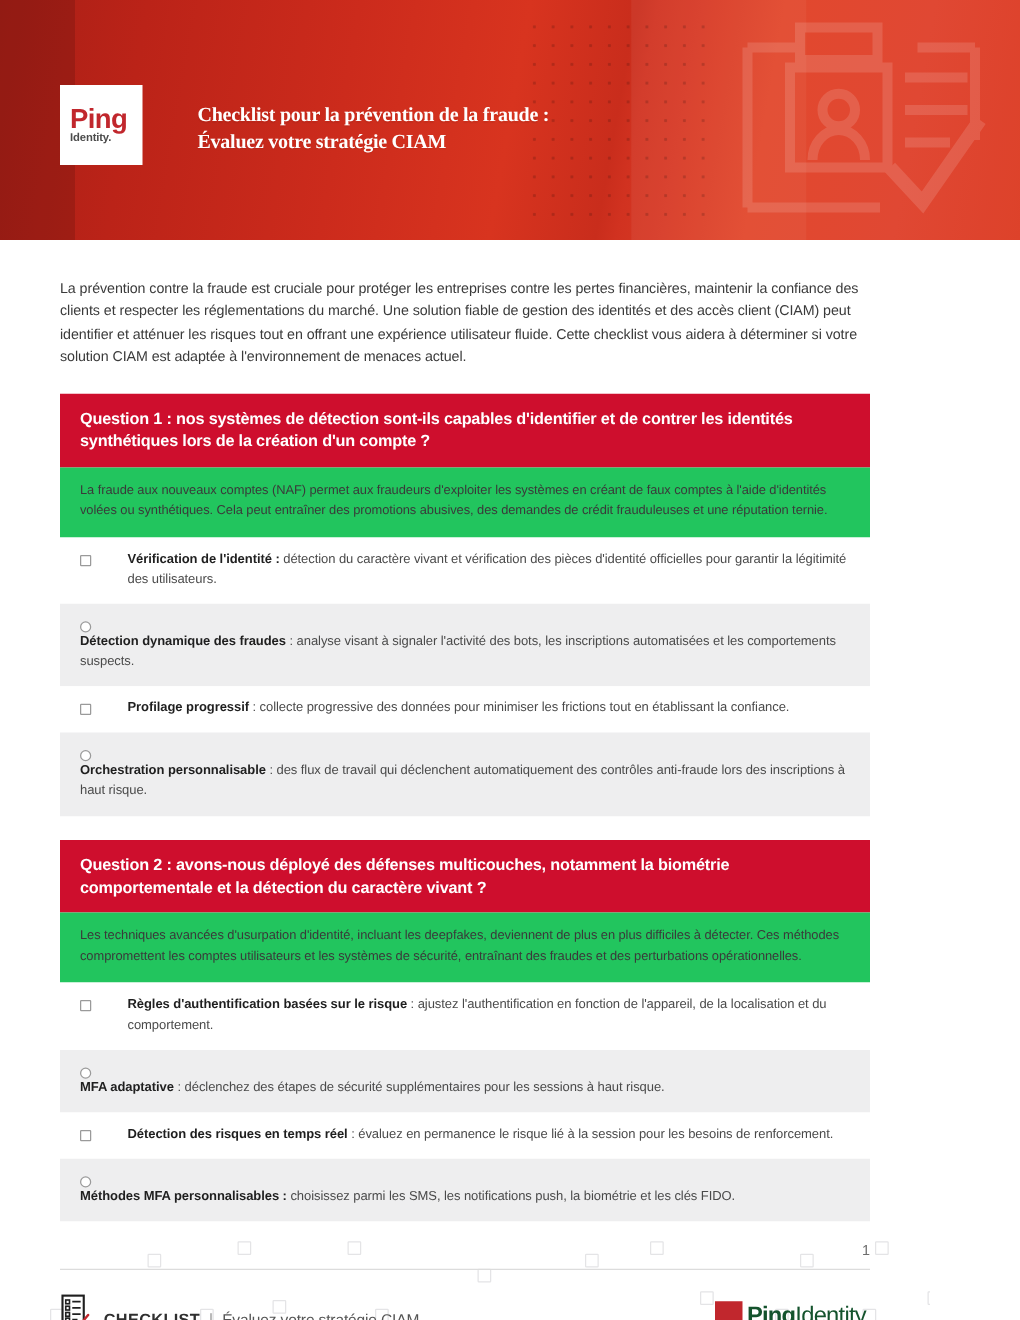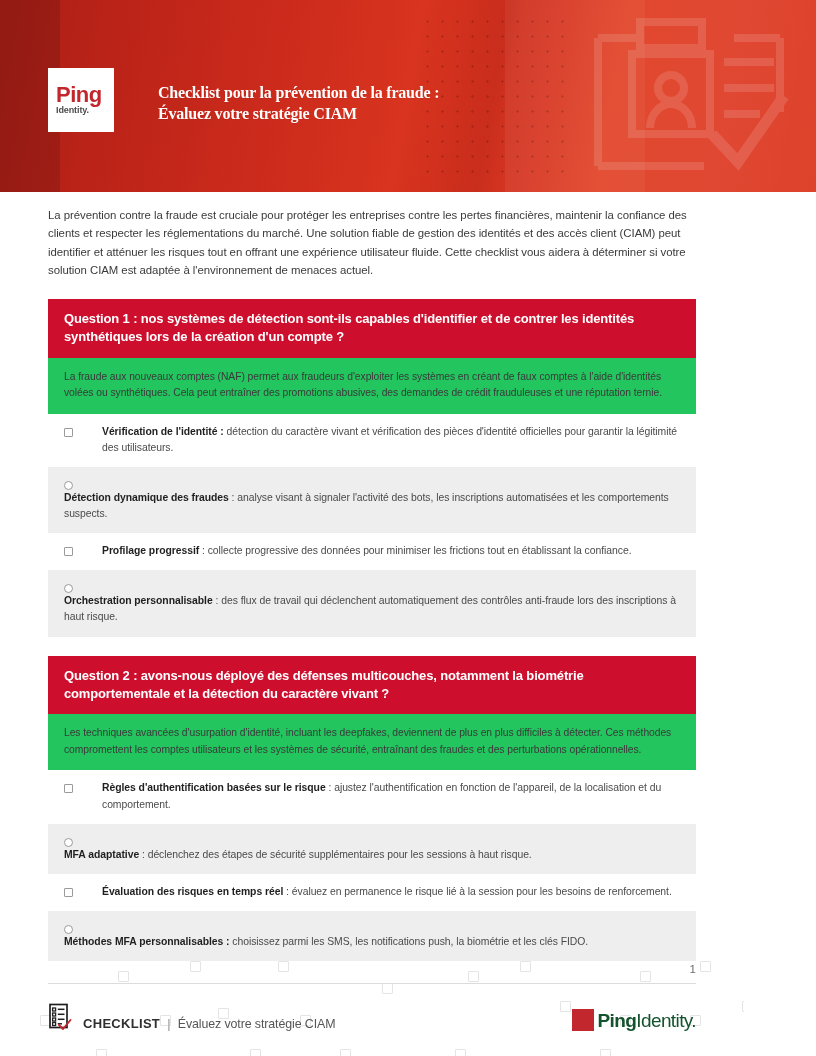--- a/index.html
+++ b/index.html
@@ -17,20 +17,21 @@
     overflow: hidden;
   }
 
   .page {
     width: 744px;
     height: 1056px;
     position: relative;
     background: #ffffff;
     display: flex;
     flex-direction: column;
+    gap: 16px;
   }
 
   
   .header {
     position: relative;
     width: 816px;
     height: 192px;
     overflow: hidden;
     background: linear-gradient(100deg,
                 #a81f16 0%,
@@ -368,21 +369,21 @@
             <div class="item odd">
               <div class="cbx"></div>
               <div class="itxt"><b>Règles d'authentification basées sur le risque</b><span> : ajustez l'authentification en fonction de l'appareil, de la localisation et du comportement.</span></div>
             </div>
             <div class="item even">
               <div class="cbx"></div>
               <div class="itxt"><b>MFA adaptative</b><span> : déclenchez des étapes de sécurité supplémentaires pour les sessions à haut risque.</span></div>
             </div>
             <div class="item odd">
               <div class="cbx"></div>
-              <div class="itxt"><b>Évaluation des risques en temps réel</b><span> : évaluez en permanence le risque lié à la session pour les besoins de renforcement.</span></div>
+              <div class="itxt"><b>Détection des risques en temps réel</b><span> : évaluez en permanence le risque lié à la session pour les besoins de renforcement.</span></div>
             </div>
             <div class="item even">
               <div class="cbx"></div>
               <div class="itxt"><b>Méthodes MFA personnalisables :</b><span> choisissez parmi les SMS, les notifications push, la biométrie et les clés FIDO.</span></div>
             </div>
           </div>
         </div>
       </div>
 
   </div>

